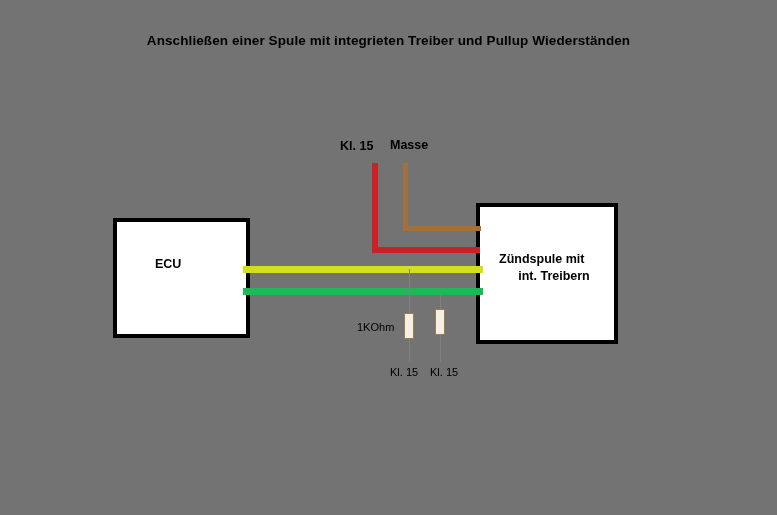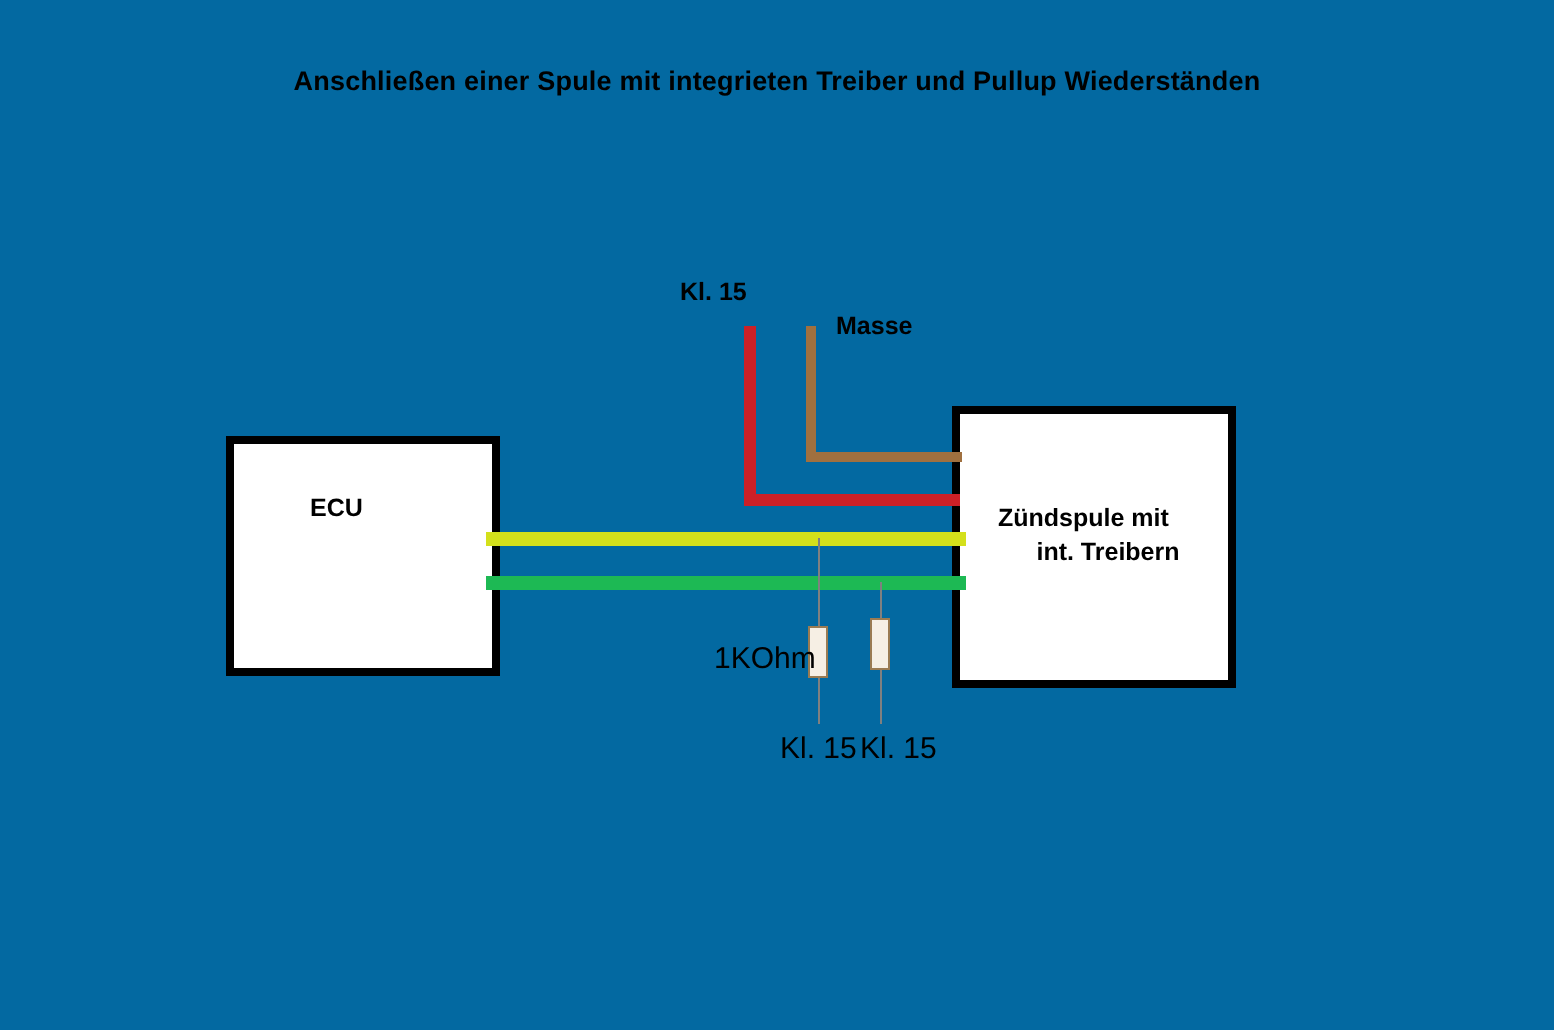--- a/index.html
+++ b/index.html
@@ -7,21 +7,21 @@
     padding: 0;
     background: #ffffff;
   }
   body {
     font-family: "Liberation Sans", sans-serif;
   }
   #canvas {
     position: relative;
     width: 777px;
     height: 515px;
-    background: #0369a1;
+    background: #737373;
     overflow: hidden;
   }
   .title {
     position: absolute;
     left: 0;
     top: 33px;
     width: 777px;
     text-align: center;
     font-size: 13.5px;
     font-weight: bold;
@@ -46,40 +46,40 @@
   }
   .lbl {
     position: absolute;
     font-size: 12.5px;
     font-weight: bold;
     color: #000000;
     white-space: nowrap;
   }
   .lbl-small {
     position: absolute;
-    font-size: 15px;
+    font-size: 11px;
     color: #000000;
     white-space: nowrap;
   }
   .resistor {
     position: absolute;
     border: 1px solid #9a7b52;
     background: #f6efe4;
     box-sizing: border-box;
   }
 </style>
 </head>
 <body>
 
 <div id="canvas">
 
   <div class="title">Anschließen einer Spule mit integrieten Treiber und Pullup Wiederständen</div>
 
   <div class="box" style="left:113px; top:218px; width:137px; height:120px;"></div>
-  <div class="box-label" style="left:155px; top:246px; width:100px;">ECU</div>
+  <div class="box-label" style="left:155px; top:256px; width:100px;">ECU</div>
 
   <div class="box" style="left:476px; top:203px; width:142px; height:141px;"></div>
   <div class="box-label" style="left:499px; top:251px; width:130px;">Zündspule mit</div>
   <div class="box-label" style="left:489px; top:268px; width:130px;text-align:center;">int. Treibern</div>
 
   <div class="wire" style="left:372px; top:163px; width:6px; height:90px; background:#cc2027;"></div>
   <div class="wire" style="left:372px; top:247px; width:108px; height:6px; background:#cc2027;"></div>
 
   <div class="wire" style="left:403px; top:163px; width:5px; height:67px; background:#a0703f;"></div>
   <div class="wire" style="left:403px; top:226px; width:78px; height:5px; background:#a0703f;"></div>
@@ -91,19 +91,19 @@
   <div class="wire" style="left:409px; top:269px; width:1px; height:45px; background:#808080;"></div>
   <div class="wire" style="left:409px; top:338px; width:1px; height:24px; background:#808080;"></div>
 
   <div class="wire" style="left:440px; top:291px; width:1px; height:20px; background:#808080;"></div>
   <div class="wire" style="left:440px; top:334px; width:1px; height:28px; background:#808080;"></div>
 
   <div class="resistor" style="left:404px; top:313px; width:10px; height:26px;"></div>
   <div class="resistor" style="left:435px; top:309px; width:10px; height:26px;"></div>
 
   <div class="lbl" style="left:340px; top:139px;">Kl. 15</div>
-  <div class="lbl" style="left:390px; top:156px;margin-left:28px;">Masse</div>
+  <div class="lbl" style="left:390px; top:138px;">Masse</div>
 
   <div class="lbl-small" style="left:357px; top:321px;">1KOhm</div>
   <div class="lbl-small" style="left:390px; top:366px;">Kl. 15</div>
   <div class="lbl-small" style="left:430px; top:366px;">Kl. 15</div>
 
 </div>
 
 </body></html>

